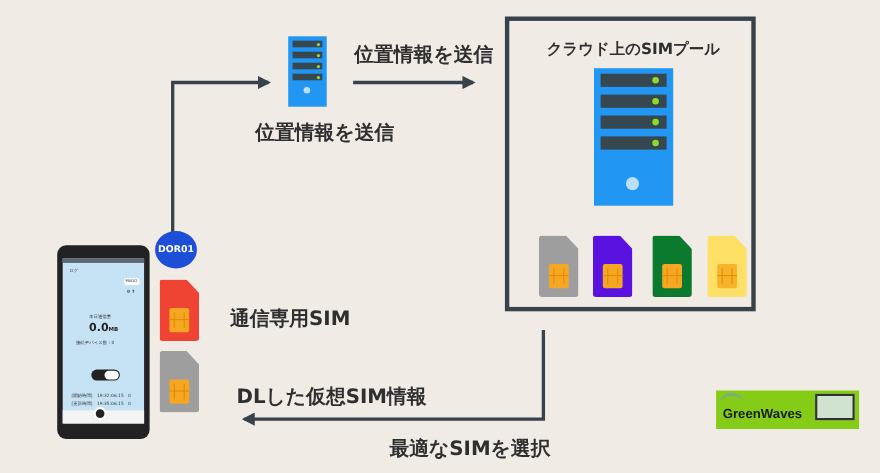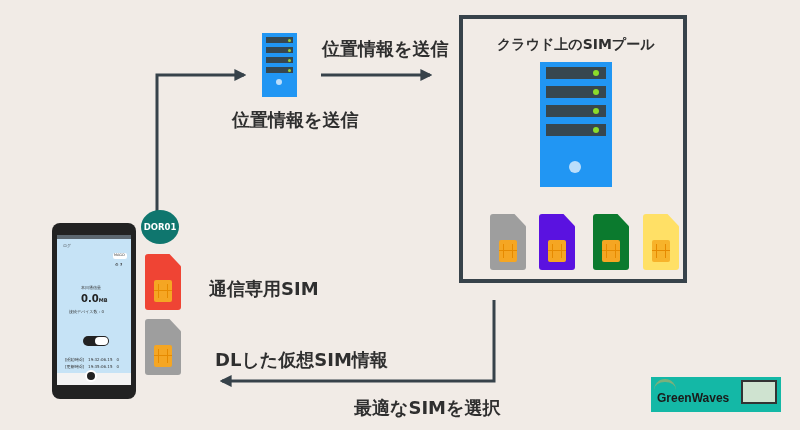--- a/index.html
+++ b/index.html
@@ -37,23 +37,23 @@
     .phone .screen { position: absolute; left: 5px; top: 12px; width: 74px; height: 150px; background: #c6e3f6; }
     .phone .statusbar { position: absolute; left: 0; top: 0; width: 74px; height: 4px; background: #5c6770; }
     .phone .ptext { position: absolute; font-size: 4px; color: #333; white-space: nowrap; }
     .phone .bignum { position: absolute; left: 24px; top: 58px; font-size: 10px; font-weight: bold; color: #222; }
     .phone .navbar { position: absolute; left: 0; top: 138px; width: 74px; height: 12px; background: #f3f3f3; }
     .phone .homebtn { position: absolute; left: 33px; top: 147px; width: 12px; height: 12px; border-radius: 50%; background: #222; border: 2px solid #fff; box-sizing: border-box; }
     .phone .toggle { position: absolute; left: 26px; top: 101px; width: 26px; height: 10px; border-radius: 5px; background: #222; }
     .phone .toggle .knob { position: absolute; right: 1px; top: 1px; width: 13px; height: 8px; border-radius: 4px; background: #fff; }
     .phone .btn-small { position: absolute; left: 56px; top: 18px; width: 14px; height: 6px; border-radius: 2px; background: #fff; }
 
-    .bubble { position: absolute; left: 141px; top: 210px; width: 38px; height: 34px; border-radius: 50%; background: #0f766e; color: #fff; font-size: 8.5px; font-weight: bold; display: flex; align-items: center; justify-content: center; }
+    .bubble { position: absolute; left: 141px; top: 210px; width: 38px; height: 34px; border-radius: 50%; background: #1d4ed8; color: #fff; font-size: 8.5px; font-weight: bold; display: flex; align-items: center; justify-content: center; }
 
-    .logo { position: absolute; left: 651px; top: 377px; width: 130px; height: 35px; background: #14b8a6; }
+    .logo { position: absolute; left: 651px; top: 355px; width: 130px; height: 35px; background: #84cc16; }
     .logo .lt { position: absolute; left: 6px; top: 14px; font-size: 12px; font-weight: bold; color: #1a1a1a; font-family: "Liberation Sans", sans-serif; }
     .logo .mon { position: absolute; left: 90px; top: 3px; width: 36px; height: 24px; border: 2px solid #333; box-sizing: border-box; background: #cfe3d0; }
     .logo .arc { position: absolute; left: 3px; top: 2px; width: 22px; height: 14px; border-top: 3px solid #7bb07b; border-radius: 22px 22px 0 0; }
   </style>
 </head>
 <body>
 
 <svg class="lines">
   <defs>
     <marker id="ah" viewBox="0 0 10 10" refX="8" refY="5" markerWidth="4" markerHeight="4" orient="auto-start-reverse">

